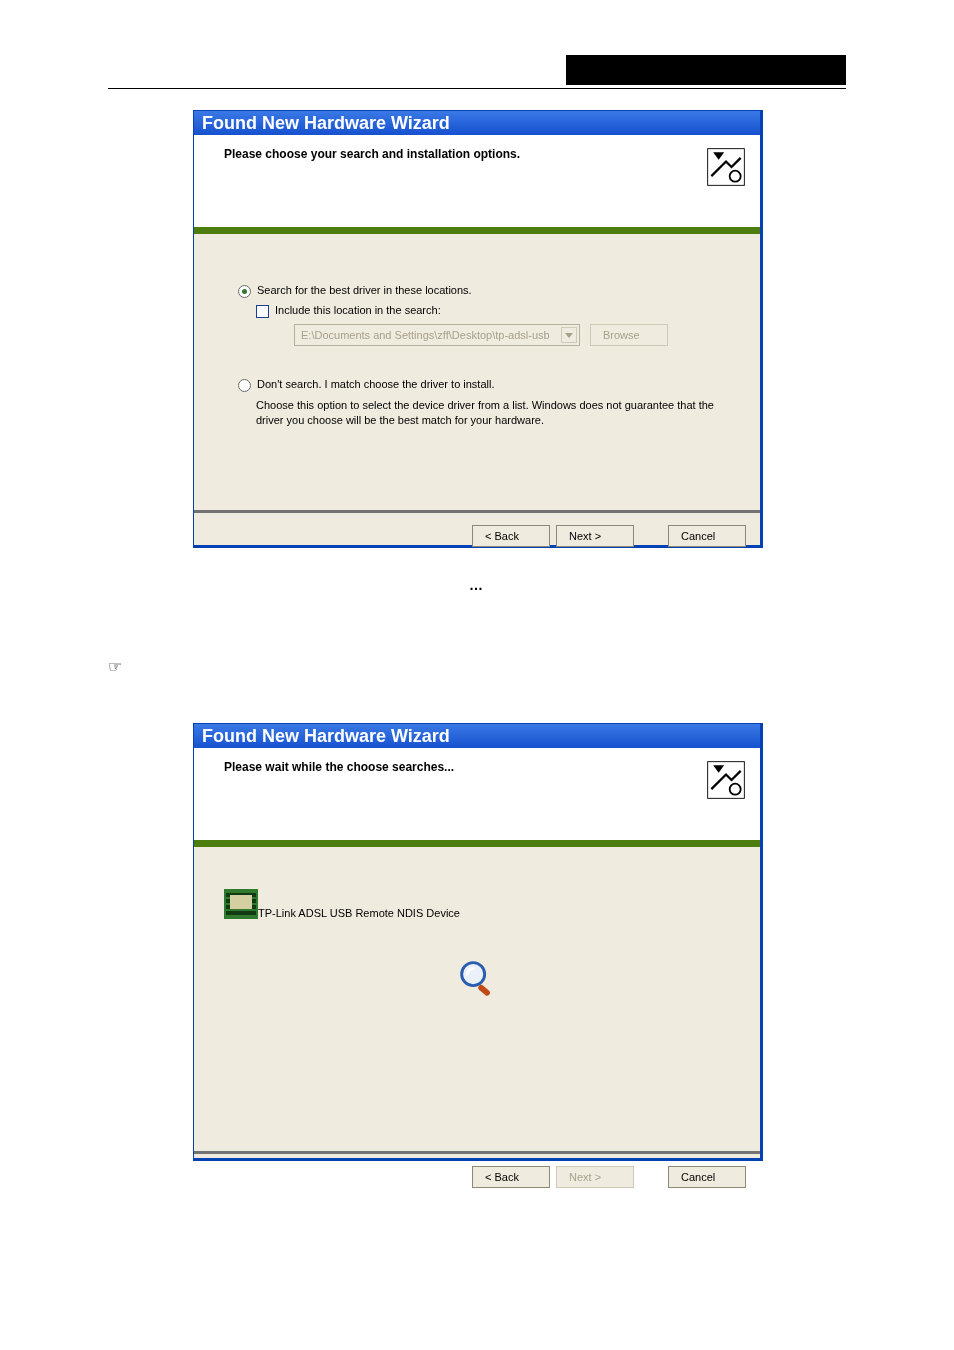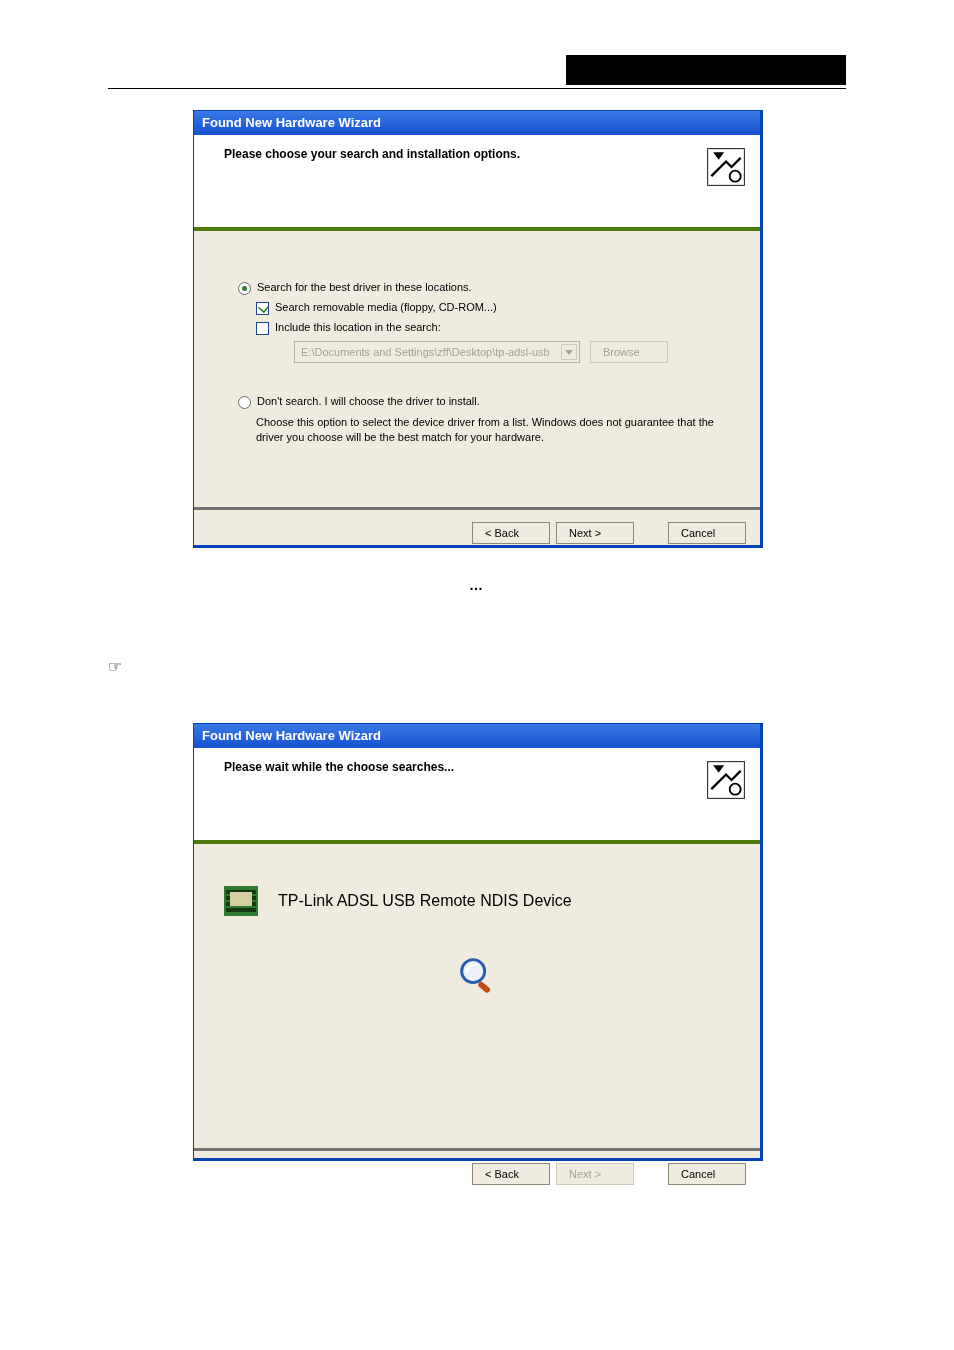--- a/index.html
+++ b/index.html
@@ -43,27 +43,27 @@
   }
   #wiz1 { left: 193px; top: 110px; height: 438px; }
   #wiz2 { left: 193px; top: 723px; height: 438px; }
 
   .titlebar {
     height: 24px;
     line-height: 24px;
     background: linear-gradient(#3a79e6, #1651cf);
     color: #fff;
     font-weight: bold;
-    font-size: 13px;
+    font-size: 18px;
     padding-left: 8px;
   }
   .header-area {
     position: relative;
     background: #ffffff;
-    border-bottom: 4px solid #4d7c0f;
+    border-bottom: 7px solid #4d7c0f;
     padding: 12px 16px 22px 30px;
     min-height: 58px;
     box-sizing: content-box;
   }
   .header-title {
     font-size: 12px;
     font-weight: bold;
     color: #000;
   }
   .header-icon {
@@ -191,24 +191,23 @@
     padding: 12px 14px 14px 14px;
     display: flex;
     justify-content: flex-end;
     gap: 6px;
   }
   .footer-area .gap { width: 22px; }
 
   
   .device-row {
     display: flex;
-    align-items: center;
-    gap: 20px;
+    align-items: flex-end;
     margin: 24px 12px 0 12px;
-    font-size: 16px;
+    font-size: 11px;
   }
   .dev-icon {
     width: 34px; height: 30px;
     border: 2px solid #2f7a2f;
     box-sizing: border-box;
     background:
       repeating-linear-gradient(0deg, #2f7a2f 0 2px, transparent 2px 6px),
       #123a12;
     position: relative;
   }
@@ -266,39 +265,35 @@
       </div>
     </div>
 
     <div class="body-area">
       <div class="radio-row indented">
         <span class="radio selected"></span>
         <span>Search for the best driver in these locations.</span>
       </div>
 
       <div class="check-row more-indent">
-        <span class="check checked"></span>
-        <span>Search removable media (floppy, CD-ROM...)</span>
-      </div>
-      <div class="check-row more-indent">
         <span class="check"></span>
         <span>Include this location in the search:</span>
       </div>
 
       <div class="path-row">
         <div class="combobox">
           <span>E:\Documents and Settings\zff\Desktop\tp-adsl-usb</span>
           <span class="dd"></span>
         </div>
         <div class="btn disabled">Browse</div>
       </div>
 
       <div class="radio-row indented">
         <span class="radio"></span>
-        <span>Don't search. I will choose the driver to install.</span>
+        <span>Don't search. I match choose the driver to install.</span>
       </div>
       <div class="explain" style="margin-left:44px;">Choose this option to select the device driver from a list.  Windows does not guarantee that the driver you choose will be the best match for your hardware.</div>
     </div>
 
     <div class="footer-area">
       <div class="btn">&lt; Back</div>
       <div class="btn">Next &gt;</div>
       <div class="gap"></div>
       <div class="btn">Cancel</div>
     </div>

